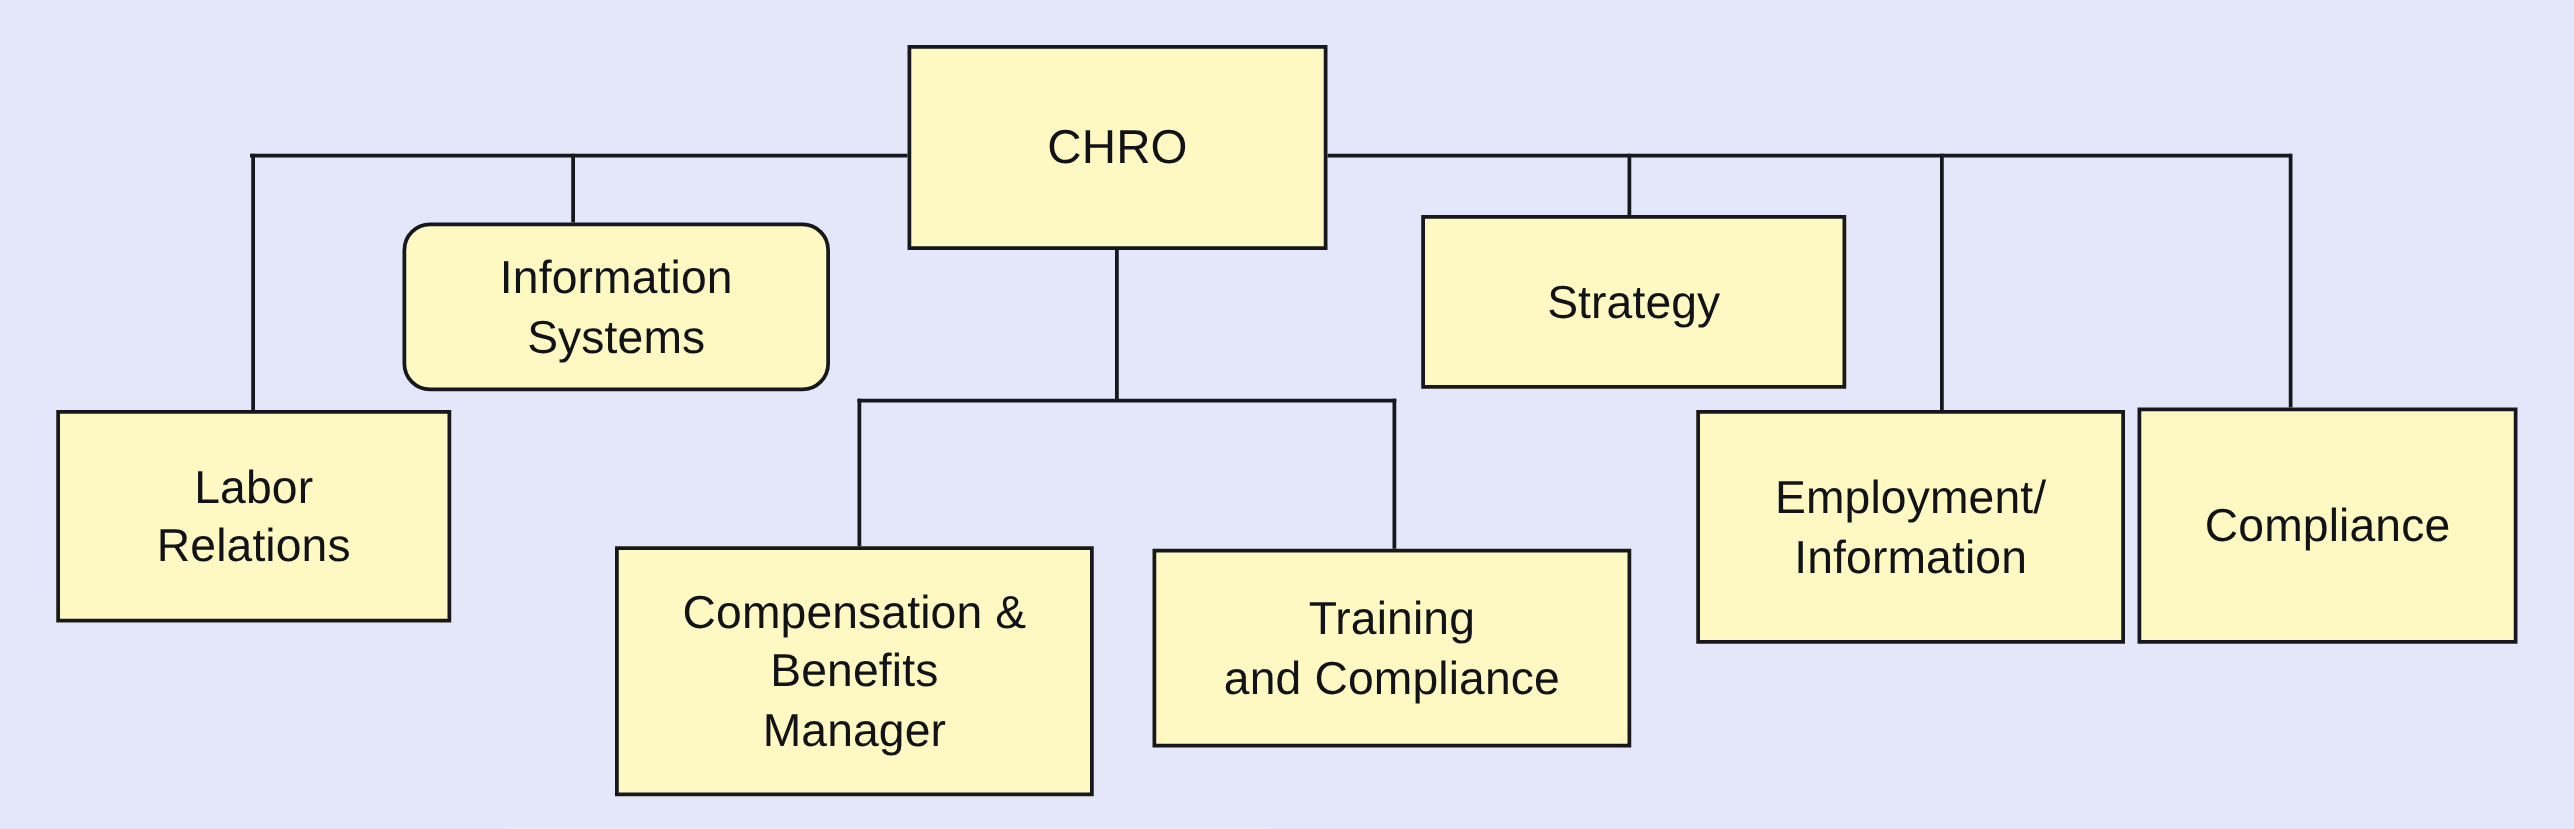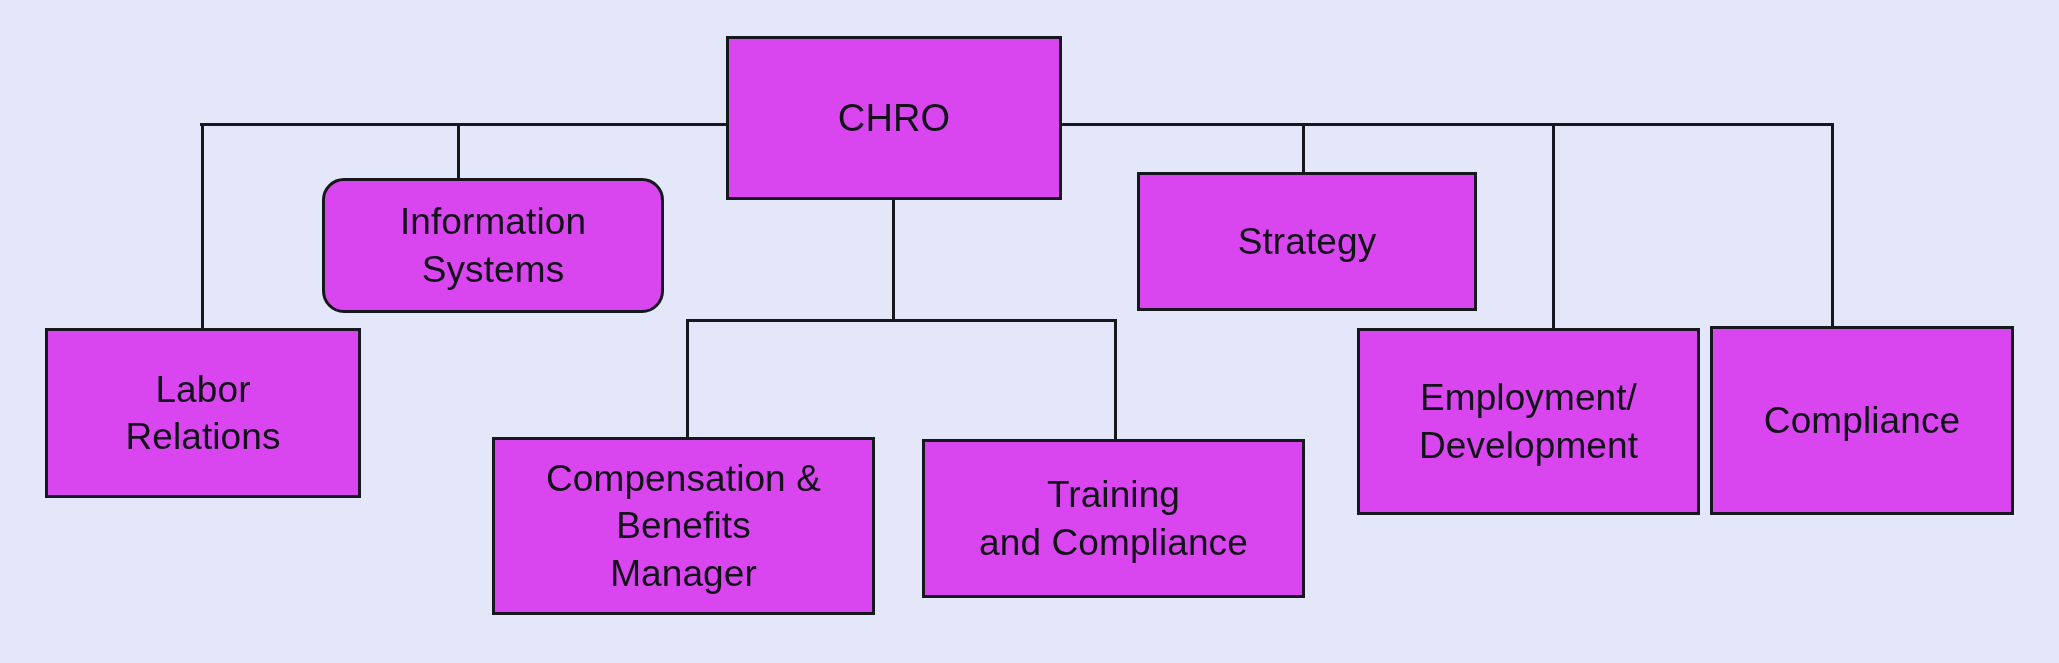--- a/index.html
+++ b/index.html
@@ -35,21 +35,21 @@
   }
   .line-v {
     position: absolute;
     width: 0;
     border-left: 3px solid #16181d;
   }
   
   .node {
     position: absolute;
     box-sizing: border-box;
-    background: #d946ef;
+    background: #fef9c3;
     border: 3px solid #16181d;
     display: flex;
     align-items: center;
     justify-content: center;
     text-align: center;
   }
   .node .node-label {
     color: #111318;
     font-size: 37px;
     line-height: 1.28;
@@ -98,28 +98,28 @@
       <span class="node-label">Strategy</span>
     </div>
 
     <div class="node" style="left:45px; top:328px; width:316px; height:170px;">
       <span class="node-label">Labor
 Relations</span>
     </div>
 
     <div class="node" style="left:1357px; top:328px; width:343px; height:187px;">
       <span class="node-label">Employment/
-Development</span>
+Information</span>
     </div>
 
     <div class="node" style="left:1710px; top:326px; width:304px; height:189px;">
       <span class="node-label">Compliance</span>
     </div>
 
-    <div class="node" style="left:492px; top:437px; width:383px; height:178px;">
+    <div class="node" style="left:492px; top:437px; width:383px; height:200px;">
       <span class="node-label">Compensation &amp;
 Benefits
 Manager</span>
     </div>
 
     <div class="node" style="left:922px; top:439px; width:383px; height:159px;">
       <span class="node-label">Training
 and Compliance</span>
     </div>
 

